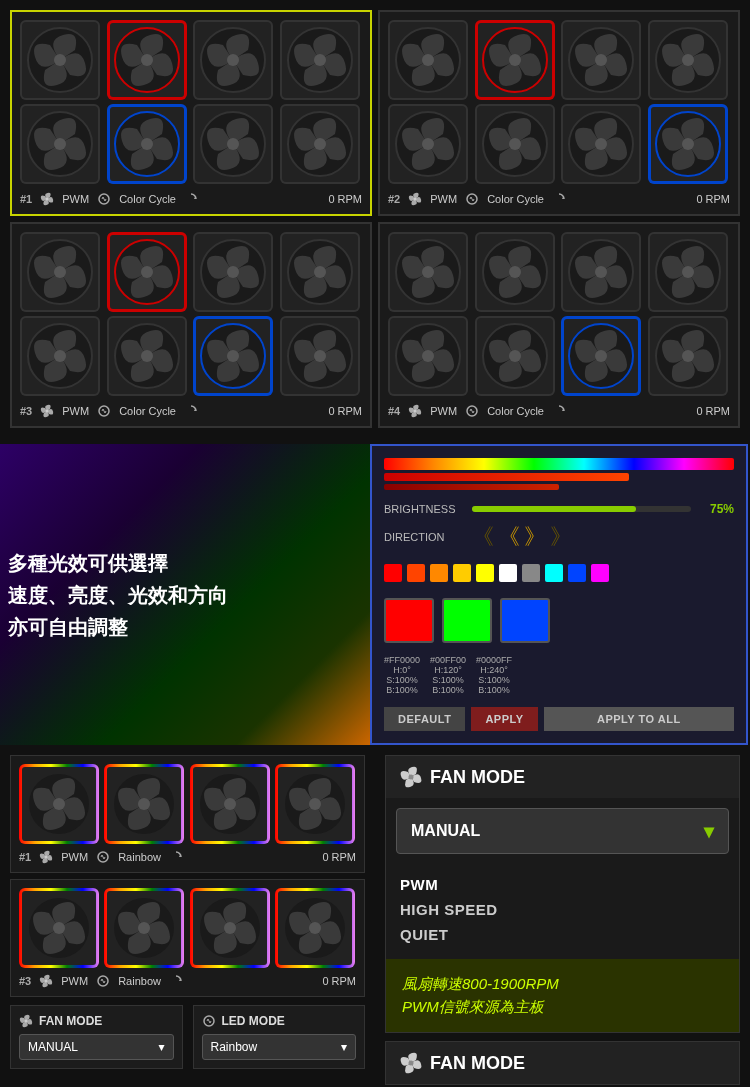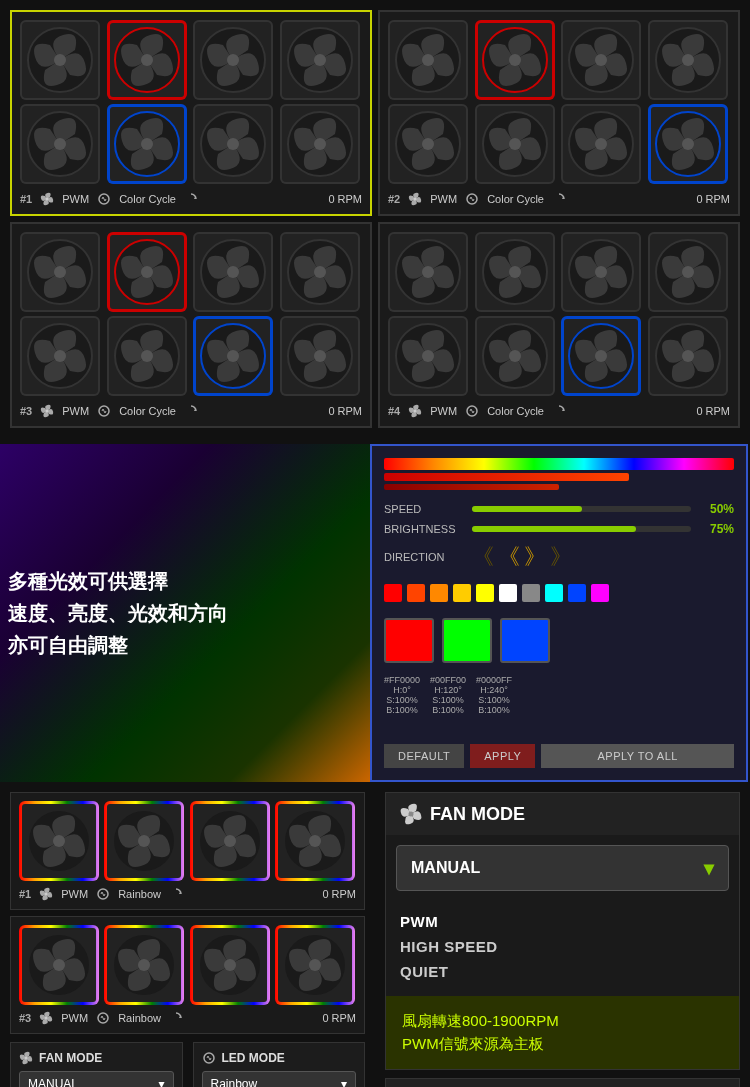--- a/index.html
+++ b/index.html
@@ -170,25 +170,24 @@
     .color-info-item { text-align: center; }
 
     .config-buttons {
       display: flex;
       gap: 6px;
       margin-top: 4px;
     }
     .btn {
       padding: 6px 14px;
       font-size: 11px;
-      font-weight: normal;
+      font-weight: bold;
       border: none;
       cursor: pointer;
       letter-spacing: 0.5px;
-      margin-top: 17px;
     }
     .btn-default { background: #444; color: #ccc; }
     .btn-apply { background: #7f1d1d; color: #ccc; }
     .btn-apply-all { background: #555; color: #ccc; flex: 1; }
 
     
     .bottom-section {
       display: flex;
       gap: 0;
       background: #111;
@@ -254,20 +253,21 @@
 
     .info-banner {
       background: #2a3300;
       padding: 14px 16px;
       margin-top: 4px;
     }
     .info-banner p {
       color: #ccff00;
       font-size: 15px;
       line-height: 1.5;
+      font-style: italic;
     }
 
     
     .fan-mode-controls {
       display: flex;
       gap: 10px;
       margin-bottom: 8px;
     }
     .mode-control-group {
       flex: 1;
@@ -777,27 +777,20 @@
 
     <div class="right-config">
 
       <div class="color-bars">
         <div style="height:12px; background: linear-gradient(to right, #ff0000, #ff8800, #ffff00, #00ff00, #00ffff, #0000ff, #ff00ff, #ff0000); border-radius:2px;"></div>
         <div style="height:8px; background: linear-gradient(to right, #cc0000, #ff4400); width:70%; border-radius:2px;"></div>
         <div style="height:6px; background: linear-gradient(to right, #880000, #cc2200); width:50%; border-radius:2px;"></div>
       </div>
 
       <div class="speed-controls">
-        <div class="control-row">
-          <span class="control-label">SPEED</span>
-          <div class="control-slider">
-            <div class="control-slider-fill" style="width:50%;"></div>
-          </div>
-          <span class="control-value">50%</span>
-        </div>
         <div class="control-row">
           <span class="control-label">BRIGHTNESS</span>
           <div class="control-slider">
             <div class="control-slider-fill" style="width:75%;"></div>
           </div>
           <span class="control-value">75%</span>
         </div>
         <div class="control-row">
           <span class="control-label">DIRECTION</span>
           <div class="direction-arrows">

